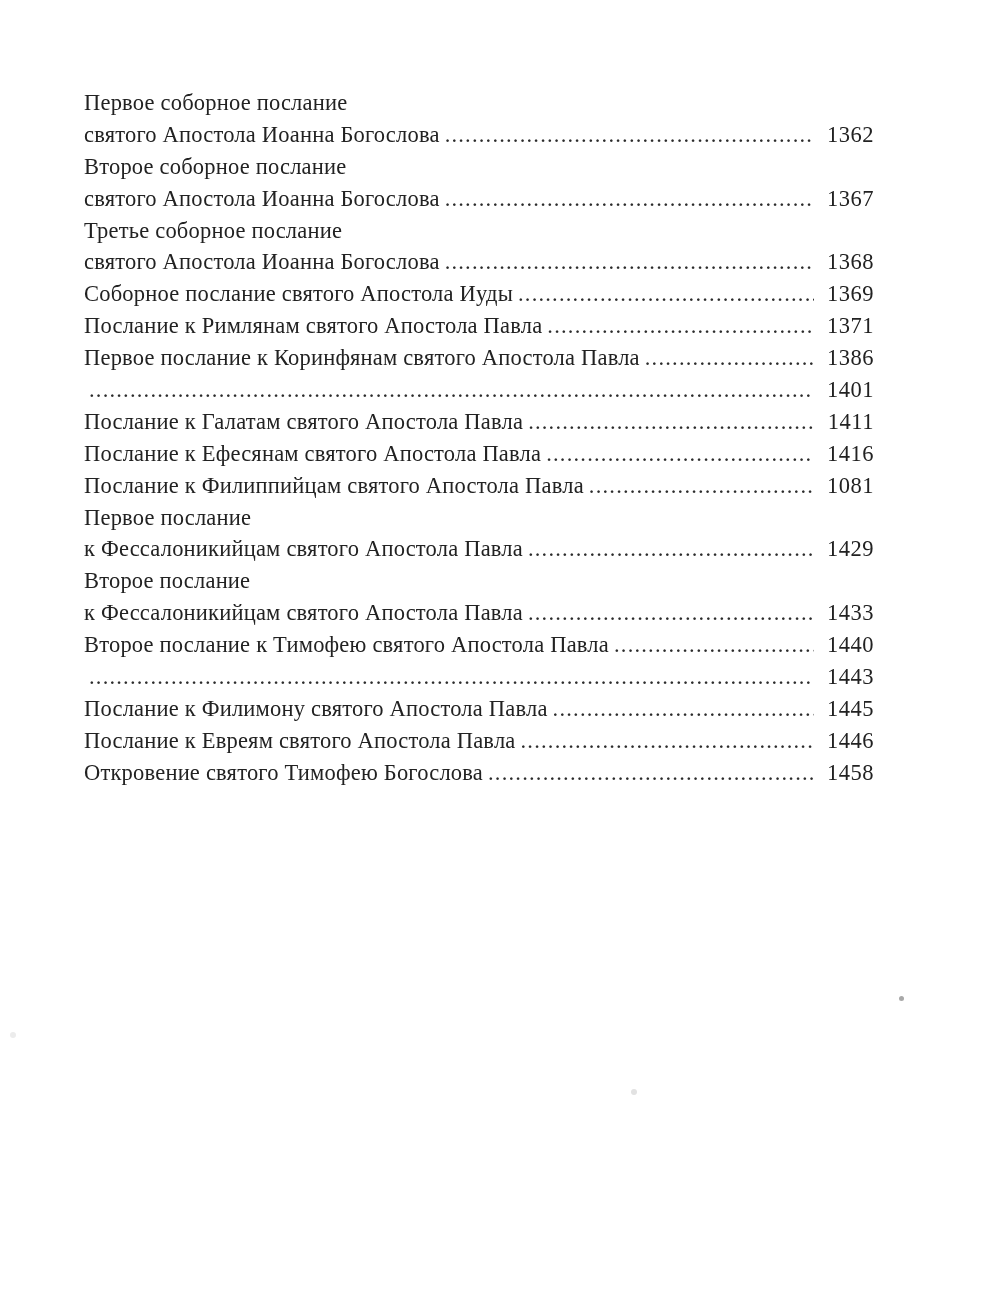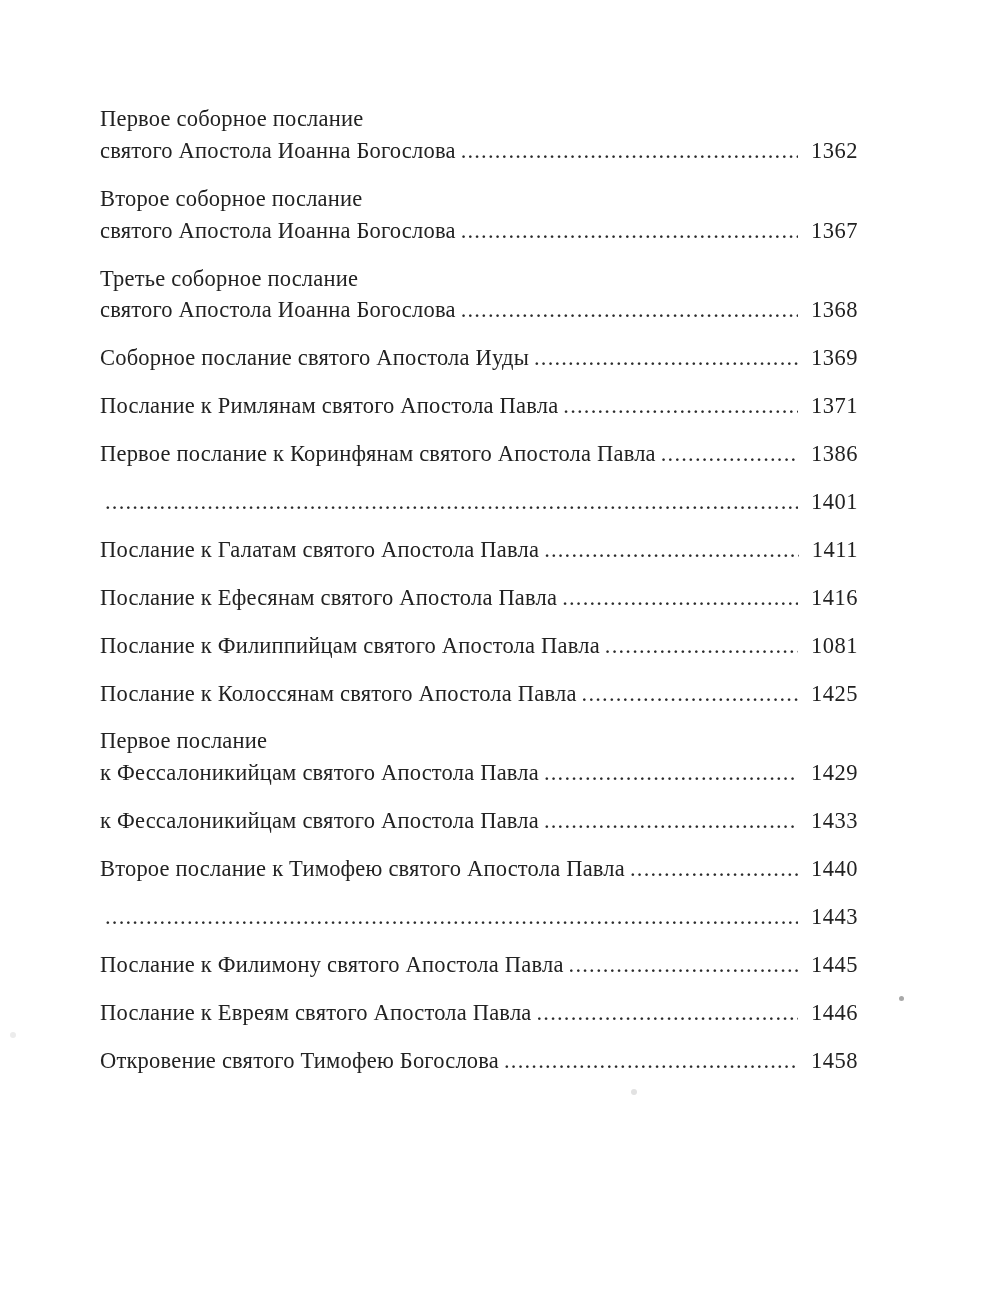--- a/index.html
+++ b/index.html
@@ -17,21 +17,21 @@
   }
   .toc {
     position: absolute;
     top: 87px;
     left: 84px;
     width: 790px;
     color: #222222;
     font-size: 22.5px;
   }
   .toc-entry {
-    margin: 16px;
+    margin: 0;
   }
   .toc-line {
     display: flex;
     align-items: baseline;
     height: 31.9px;
     line-height: 31.9px;
     white-space: nowrap;
   }
   .toc-text {
     flex: 0 0 auto;
@@ -141,38 +141,35 @@
   </div>
       </div>
       <div class="toc-entry">
         <div class="toc-line">
     <span class="toc-text">Послание к Филиппийцам святого Апостола Павла</span>
     <span class="toc-leader"></span>
     <span class="toc-page">1081</span>
   </div>
       </div>
       <div class="toc-entry">
-        <div class="toc-line">
-    <span class="toc-text">Послание к Колоссянам святого Апостола Павла</span>
-    <span class="toc-leader"></span>
-    <span class="toc-page">1425</span>
-  </div>
-      </div>
-      <div class="toc-entry">
         <div class="toc-line no-page">
     <span class="toc-text">Первое послание</span>
 
   </div>
         <div class="toc-line">
     <span class="toc-text">к Фессалоникийцам святого Апостола Павла</span>
     <span class="toc-leader"></span>
     <span class="toc-page">1429</span>
   </div>
       </div>
       <div class="toc-entry">
+        <div class="toc-line no-page">
+    <span class="toc-text">Второе послание</span>
+
+  </div>
         <div class="toc-line">
     <span class="toc-text">к Фессалоникийцам святого Апостола Павла</span>
     <span class="toc-leader"></span>
     <span class="toc-page">1433</span>
   </div>
       </div>
       <div class="toc-entry">
         <div class="toc-line">
     <span class="toc-text">Второе послание к Тимофею святого Апостола Павла</span>
     <span class="toc-leader"></span>

